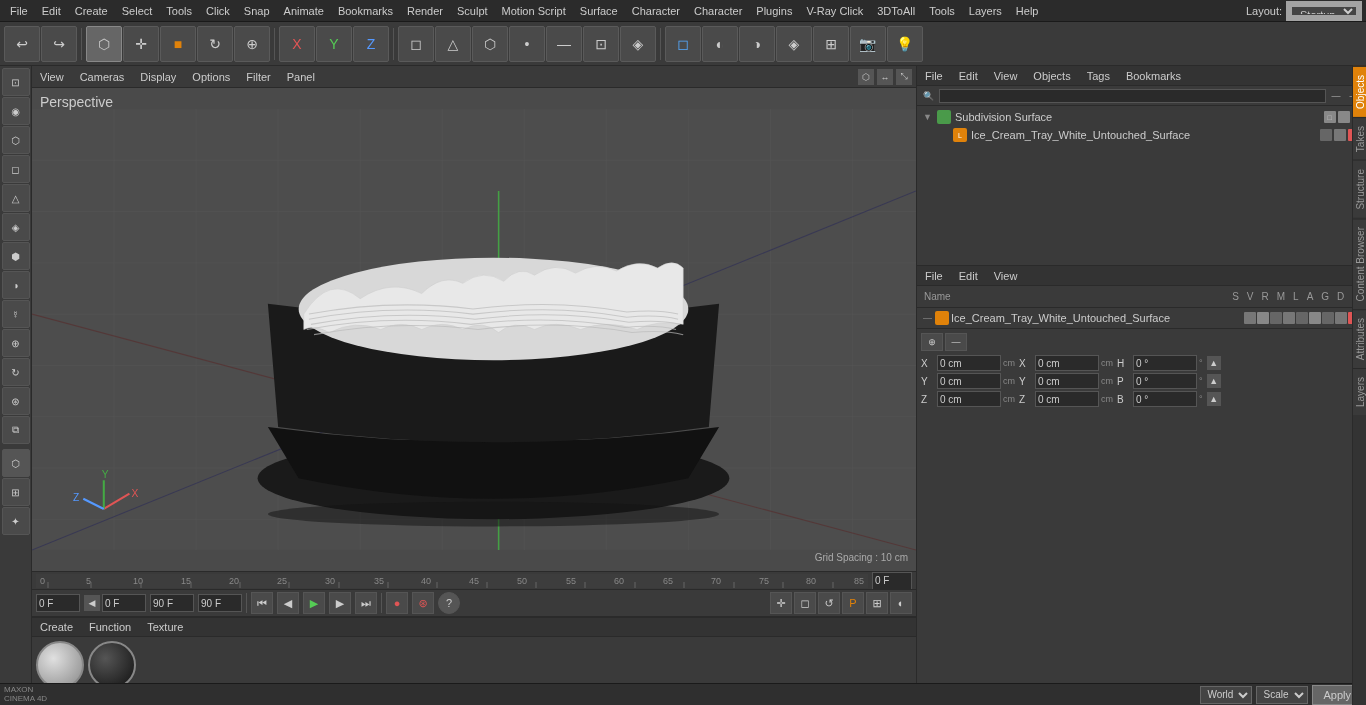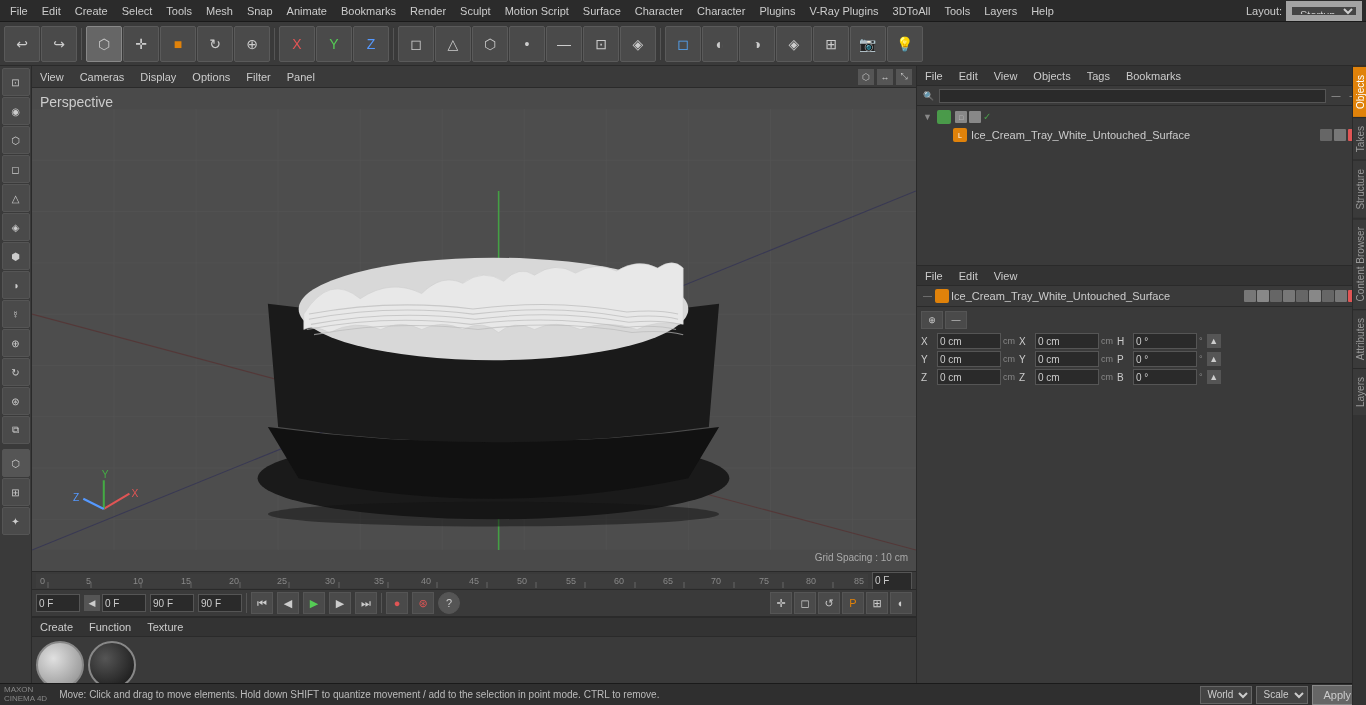--- a/index.html
+++ b/index.html
@@ -126,32 +126,32 @@
   </style>
 </head>
 <body>
 
 <div id="menu-bar">
   <span class="menu-item">File</span>
   <span class="menu-item">Edit</span>
   <span class="menu-item">Create</span>
   <span class="menu-item">Select</span>
   <span class="menu-item">Tools</span>
-  <span class="menu-item">Mesh</span>
+  <span class="menu-item">Click</span>
   <span class="menu-item">Snap</span>
   <span class="menu-item">Animate</span>
   <span class="menu-item">Bookmarks</span>
   <span class="menu-item">Render</span>
   <span class="menu-item">Sculpt</span>
   <span class="menu-item">Motion Script</span>
   <span class="menu-item">Surface</span>
   <span class="menu-item">Character</span>
   <span class="menu-item">Character</span>
   <span class="menu-item">Plugins</span>
-  <span class="menu-item">V-Ray Plugins</span>
+  <span class="menu-item">V-Ray Click</span>
   <span class="menu-item">3DToAll</span>
   <span class="menu-item">Tools</span>
   <span class="menu-item">Layers</span>
   <span class="menu-item">Help</span>
   <div id="layout-area">
     <span id="layout-label">Layout:</span>
     <select id="layout-select">
       <option>Startup</option>
     </select>
   </div>
@@ -436,20 +436,21 @@
         <div class="obj-tb-btn">🔍</div>
         <div style="flex:1; background:#2a2a2a; height:14px; border:1px solid #555;"></div>
         <div class="obj-tb-btn">—</div>
         <div class="obj-tb-btn">—</div>
       </div>
       <div id="obj-list">
 
         <div class="obj-item">
           <span class="obj-expand">▼</span>
           <div class="obj-icon green" style="background:#4a9a4a;width:14px;height:14px;border-radius:2px;"></div>
+          <span class="obj-name">Subdivision Surface</span>
           <div class="obj-status-icons">
             <div class="obj-status-dot" style="background:#888;">□</div>
             <div class="obj-status-dot" style="background:#888;"></div>
             <span class="obj-checkmark">✓</span>
           </div>
         </div>
 
         <div class="obj-item" style="padding-left:20px;">
           <span class="obj-expand"></span>
           <div class="obj-icon" style="background:#e0820a;width:14px;height:14px;border-radius:2px;display:flex;align-items:center;justify-content:center;">
@@ -465,20 +466,32 @@
       </div>
     </div>
 
     <div id="attr-panel">
       <div id="attr-header">
         <span class="obj-menu">File</span>
         <span class="obj-menu">Edit</span>
         <span class="obj-menu">View</span>
       </div>
 
+      <div id="attr-toolbar">
+        <span class="attr-col" style="flex:1;">Name</span>
+        <span class="attr-col">S</span>
+        <span class="attr-col">V</span>
+        <span class="attr-col">R</span>
+        <span class="attr-col">M</span>
+        <span class="attr-col">L</span>
+        <span class="attr-col">A</span>
+        <span class="attr-col">G</span>
+        <span class="attr-col">D</span>
+        <span class="attr-col">E</span>
+      </div>
 
       <div id="attr-list">
         <div class="attr-row">
           <span class="attr-collapse">—</span>
           <div class="attr-icon" style="background:#e0820a;width:14px;height:14px;border-radius:2px;"></div>
           <span class="attr-name">Ice_Cream_Tray_White_Untouched_Surface</span>
           <div class="attr-status">
             <div class="attr-dot" style="width:12px;height:12px;background:#777;border-radius:1px;"></div>
             <div class="attr-dot" style="width:12px;height:12px;background:#888;border-radius:1px;"></div>
             <div class="attr-dot" style="width:12px;height:12px;background:#666;border-radius:1px;"></div>
@@ -543,21 +556,20 @@
 
 </div>
 
 <div id="bottom-bar">
   <div id="bottom-left-logo">
     <div class="logo-text">
       <div>MAXON</div>
       <div>CINEMA 4D</div>
     </div>
   </div>
-  <span id="status-msg">Move: Click and drag to move elements. Hold down SHIFT to quantize movement / add to the selection in point mode. CTRL to remove.</span>
   <div id="bottom-right">
     <select class="bottom-select">
       <option>World</option>
     </select>
     <select class="bottom-select">
       <option>Scale</option>
     </select>
     <button id="apply-btn">Apply</button>
   </div>
 </div>

